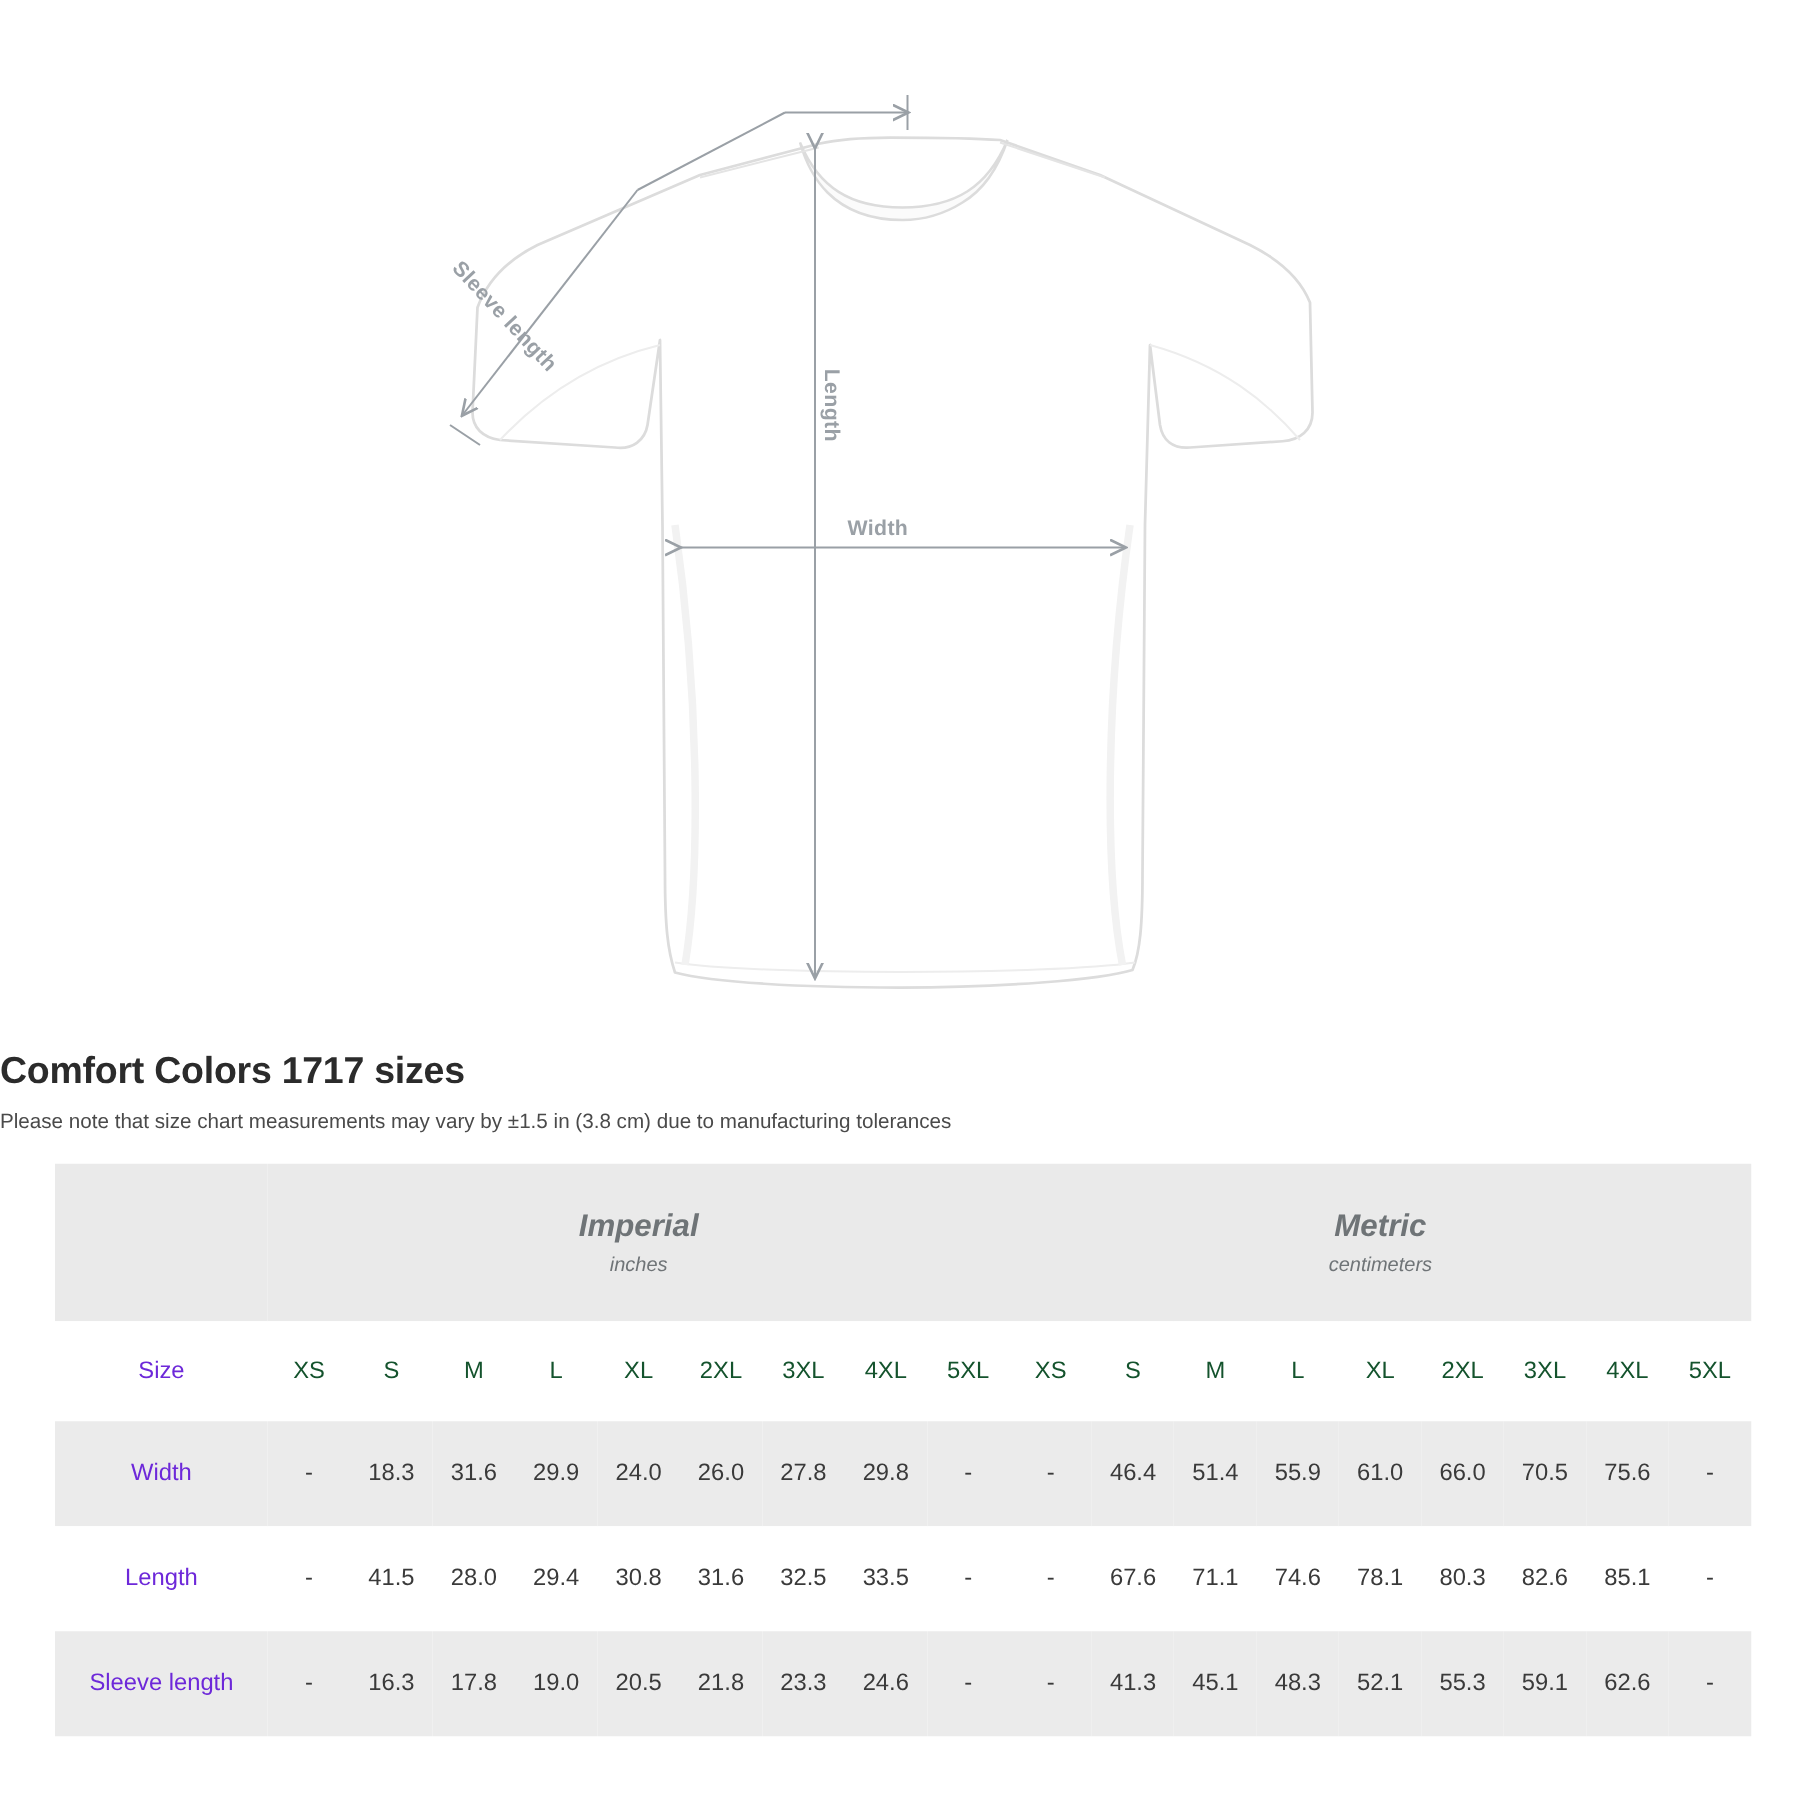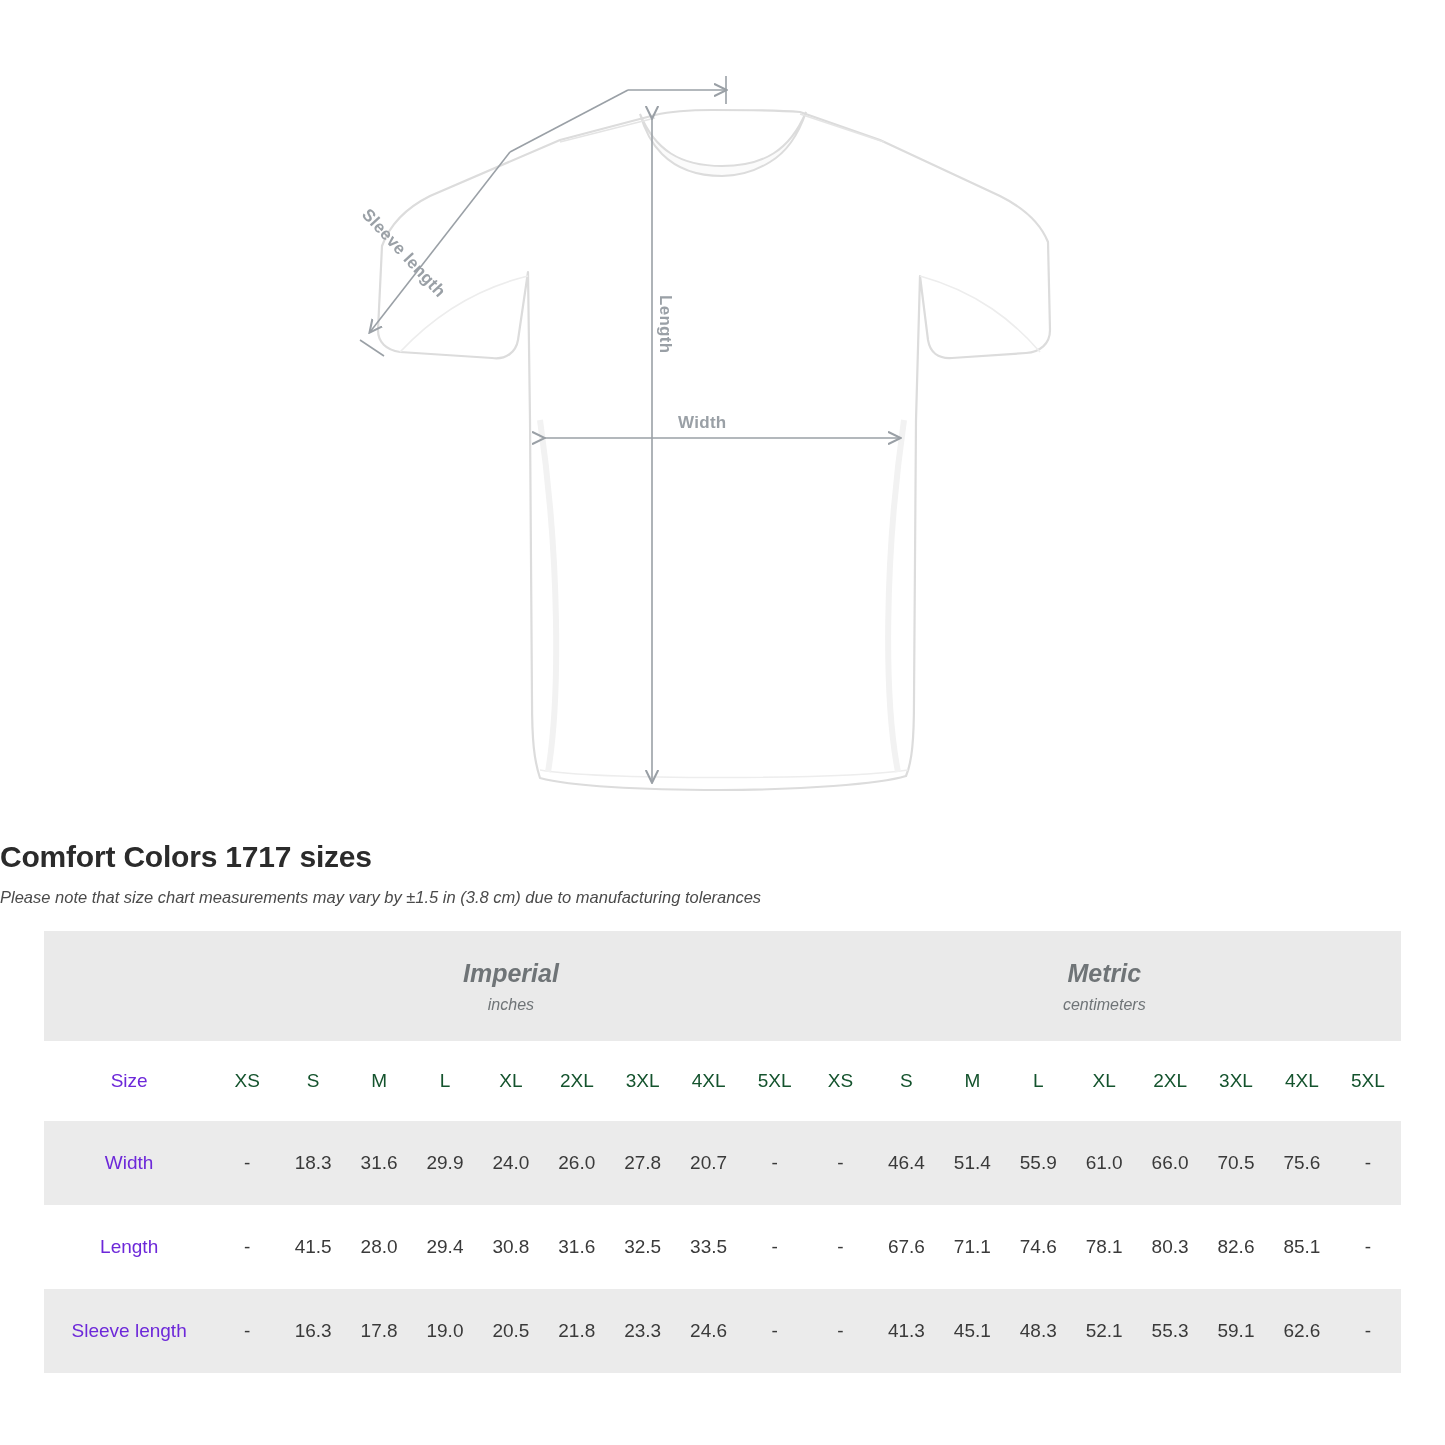--- a/index.html
+++ b/index.html
@@ -63,21 +63,20 @@
   }
   .chart-title {
     font-size: 30px;
     font-weight: bold;
     color: #2b2b2b;
     letter-spacing: -0.2px;
   }
   .chart-note {
     margin-top: 14px;
     font-size: 16.5px;
-    font-style: italic;
     color: #4a4a4a;
   }
 
   
   .table-wrap {
     margin: 24px 44px 0 44px;
     width: 1357px;
   }
   table.size-table {
     width: 100%;
@@ -86,21 +85,21 @@
   }
   table.size-table td,
   table.size-table th {
     text-align: center;
     vertical-align: middle;
     font-weight: normal;
   }
 
   .unit-head td {
     background: #eaeaea;
-    height: 110px;
+    height: 126px;
     padding: 0;
   }
   .unit-name {
     font-size: 25px;
     font-style: italic;
     font-weight: bold;
     color: #6f7477;
   }
   .unit-sub {
     margin-top: 8px;
@@ -287,21 +286,21 @@
       <tbody>
         <tr class="band-grey">
           <td class="rowlabel">Width</td>
           <td>-</td>
           <td>18.3</td>
           <td>31.6</td>
           <td>29.9</td>
           <td>24.0</td>
           <td>26.0</td>
           <td>27.8</td>
-          <td>20.7</td>
+          <td>29.8</td>
           <td>-</td>
           <td>-</td>
           <td>46.4</td>
           <td>51.4</td>
           <td>55.9</td>
           <td>61.0</td>
           <td>66.0</td>
           <td>70.5</td>
           <td>75.6</td>
           <td>-</td>

